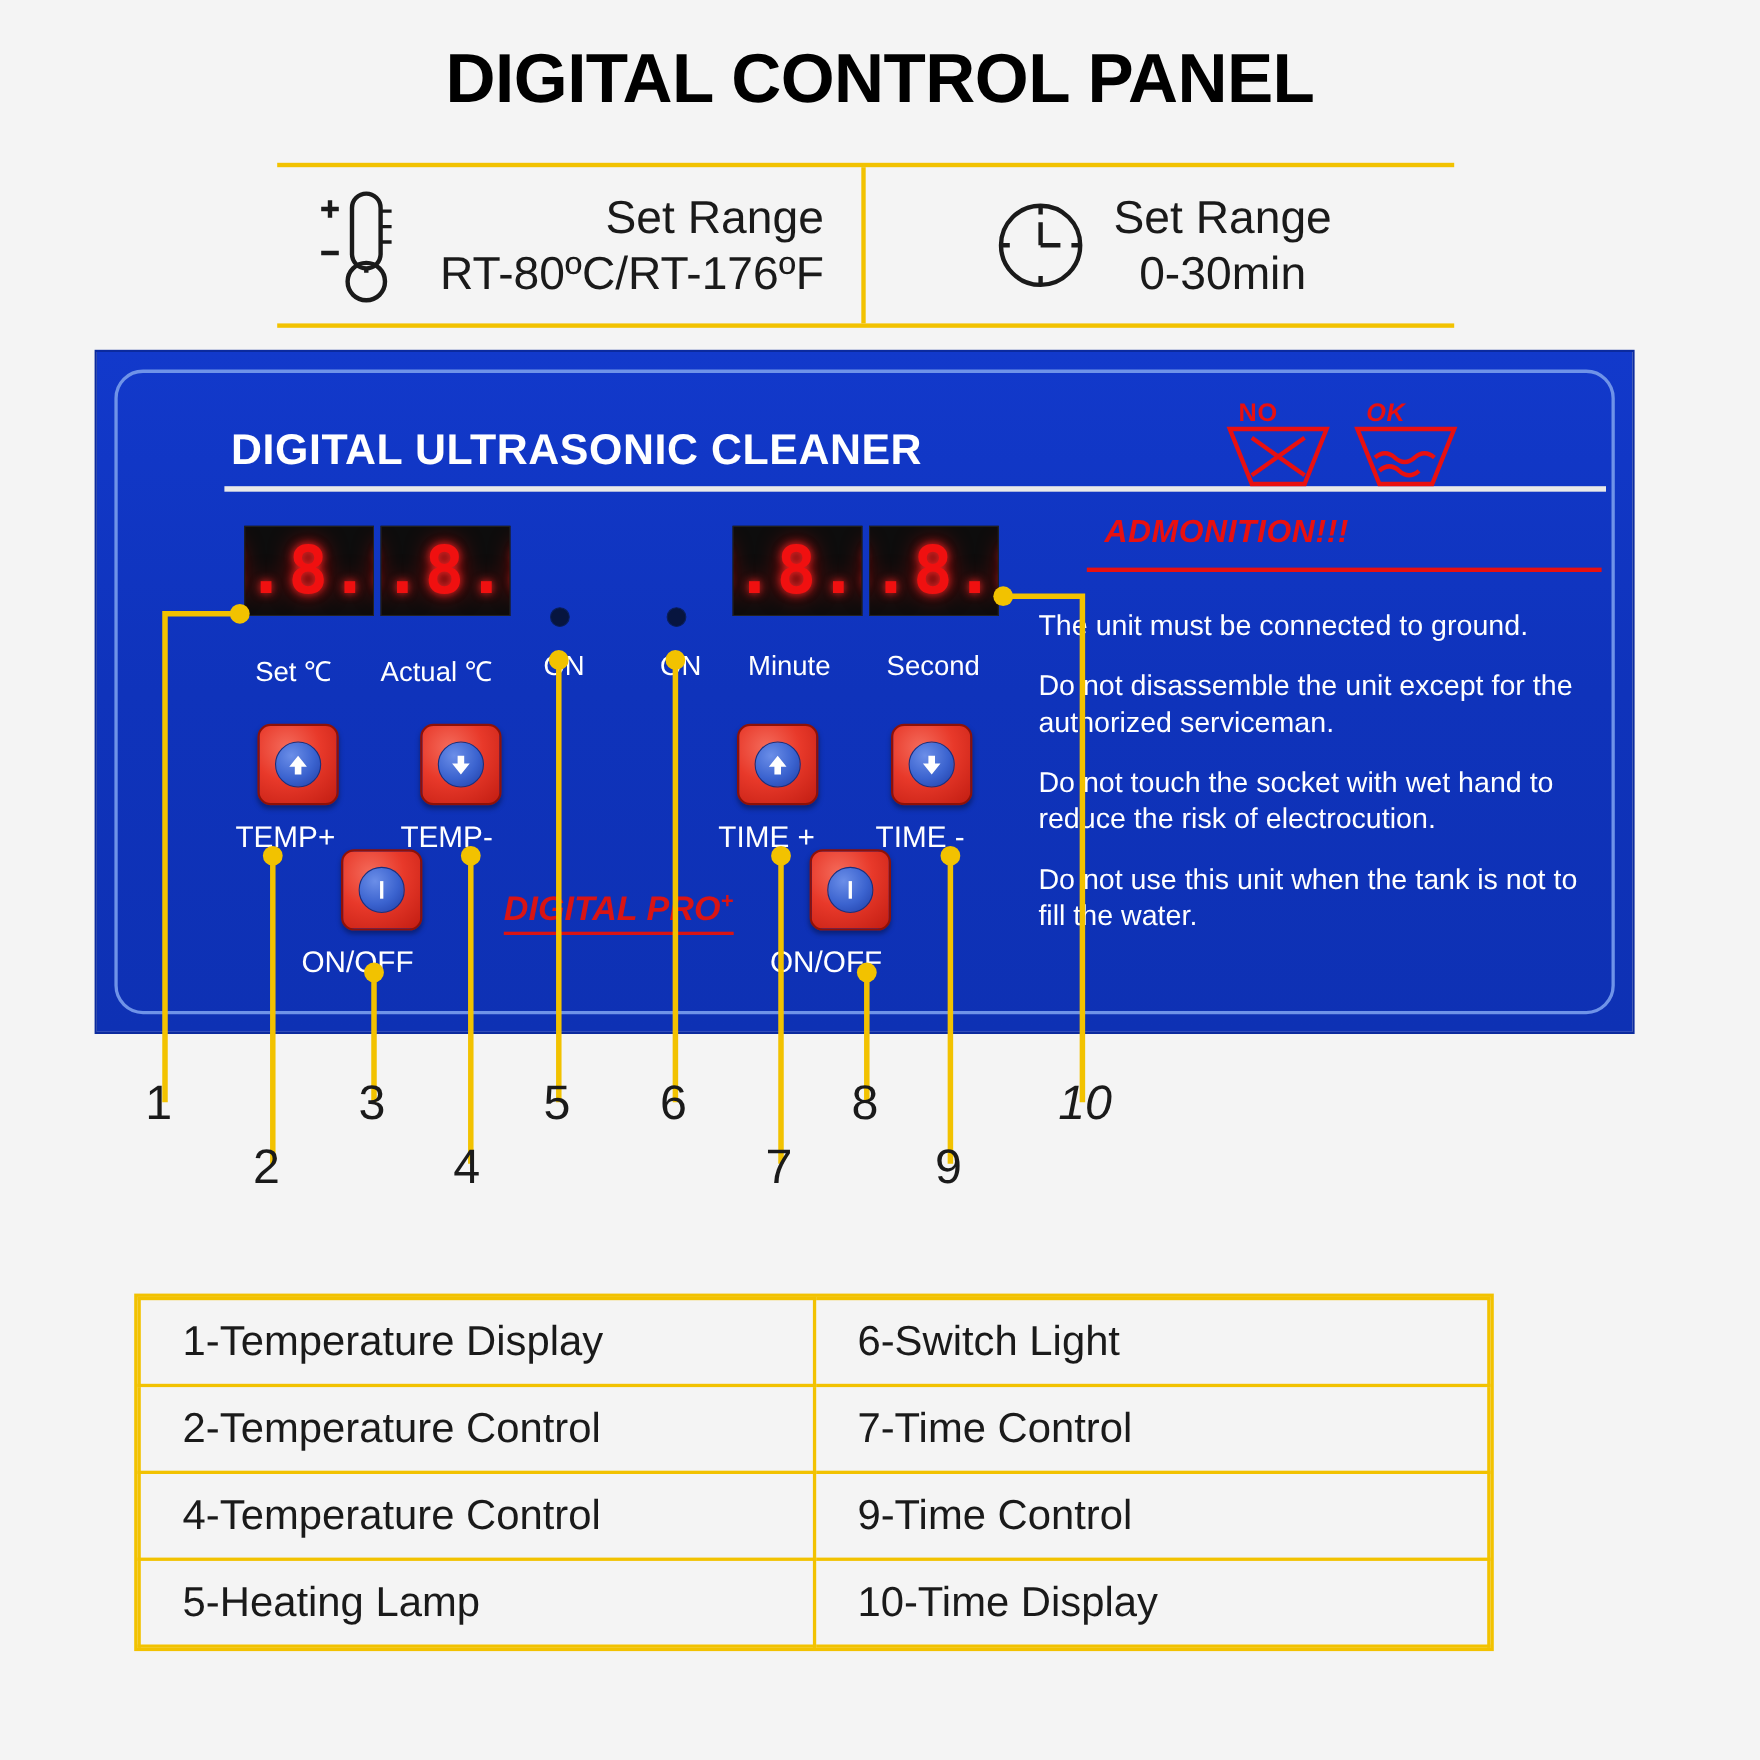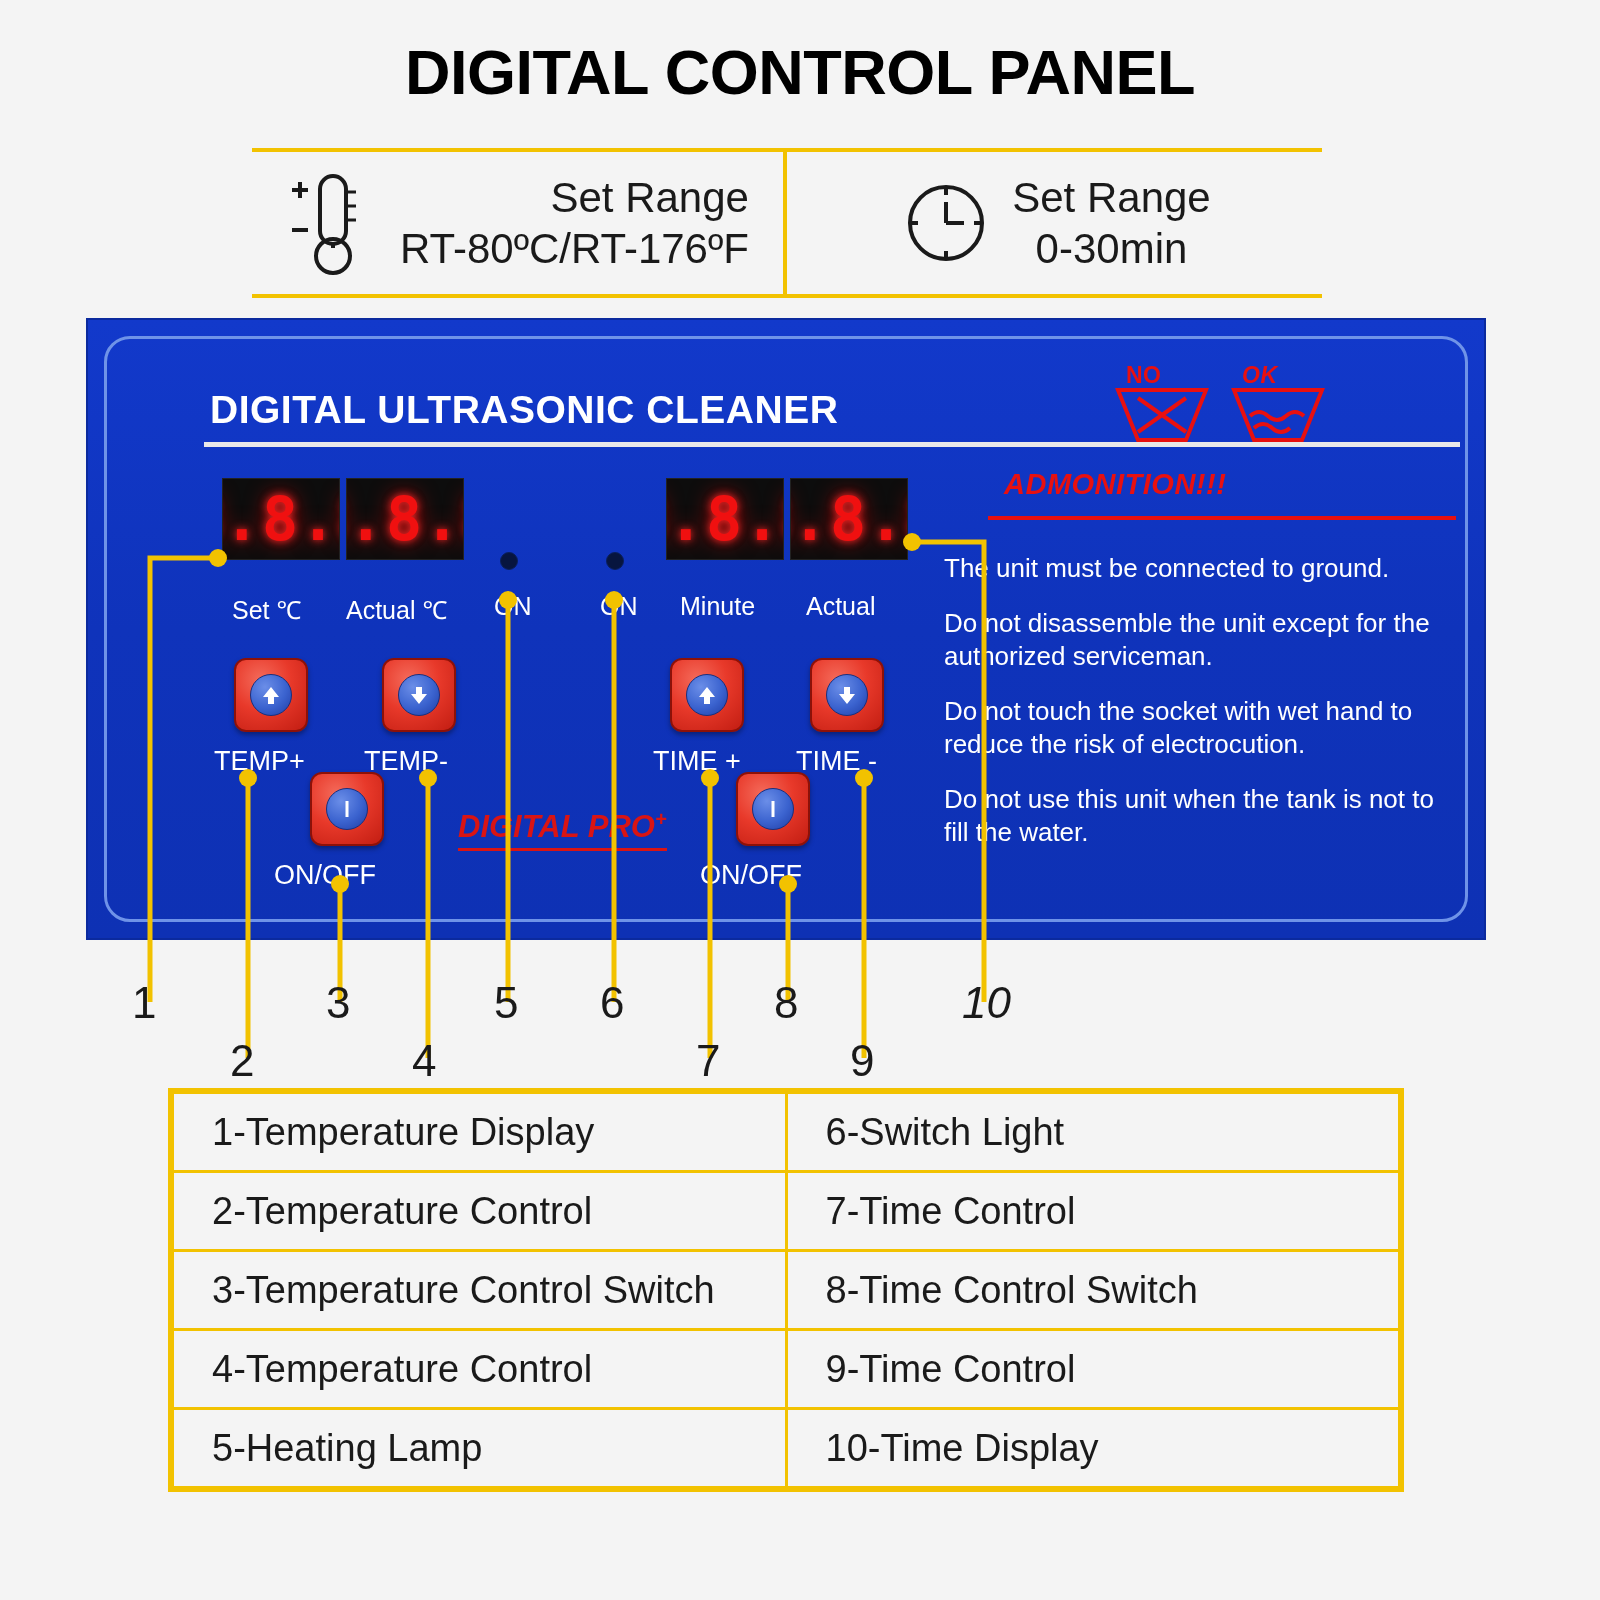--- a/index.html
+++ b/index.html
@@ -159,24 +159,23 @@
 
   
   .callout-svg { position: absolute; left: 0; top: 0; width: 1600px; height: 1120px; pointer-events: none; }
   .callout-num {
     position: absolute; color: #1a1a1a; font-size: 44px; font-weight: normal;
     font-family: "Liberation Sans", sans-serif;
   }
 
   
   .legend {
-    position: absolute; left: 122px; top: 1088px; width: 1236px;
+    position: absolute; left: 122px; top: 1176px; width: 1236px;
     border: 3px solid #f2c200;
     border-collapse: collapse;
-    margin-left: 46px;
   }
   .legend table { width: 100%; border-collapse: collapse; }
   .legend td {
     border: 3px solid #f2c200;
     height: 79px;
     padding: 0 0 0 38px;
     font-size: 38px; color: #1a1a1a;
     width: 50%;
     vertical-align: middle;
     white-space: nowrap;
@@ -264,21 +263,21 @@
     </div>
 
     <div class="indicator ind1"></div>
     <div class="indicator ind2"></div>
 
     <div class="led-label lb-set">Set  ℃</div>
     <div class="led-label lb-actual">Actual ℃</div>
     <div class="led-label lb-on1">ON</div>
     <div class="led-label lb-on2">ON</div>
     <div class="led-label lb-minute">Minute</div>
-    <div class="led-label lb-second">Actual</div>
+    <div class="led-label lb-second">Second</div>
 
     <div class="btn temp-up">
       <span class="cap">
         <svg width="24" height="24" viewBox="0 0 24 24">
             <path d="M12 4 L20 14 L15 14 L15 21 L9 21 L9 14 L4 14 Z" fill="#ffffff"></path>
           </svg>
       </span>
     </div>
     <div class="btn temp-dn">
       <span class="cap">
@@ -386,24 +385,20 @@
       <tbody>
         <tr>
           <td>1-Temperature Display</td>
           <td>6-Switch Light</td>
         </tr>
         <tr>
           <td>2-Temperature Control</td>
           <td>7-Time Control</td>
         </tr>
         <tr>
-          <td>3-Temperature Control Switch</td>
-          <td>8-Time Control Switch</td>
-        </tr>
-        <tr>
           <td>4-Temperature Control</td>
           <td>9-Time Control</td>
         </tr>
         <tr>
           <td>5-Heating Lamp</td>
           <td>10-Time Display</td>
         </tr>
       </tbody>
     </table>
   </div>

